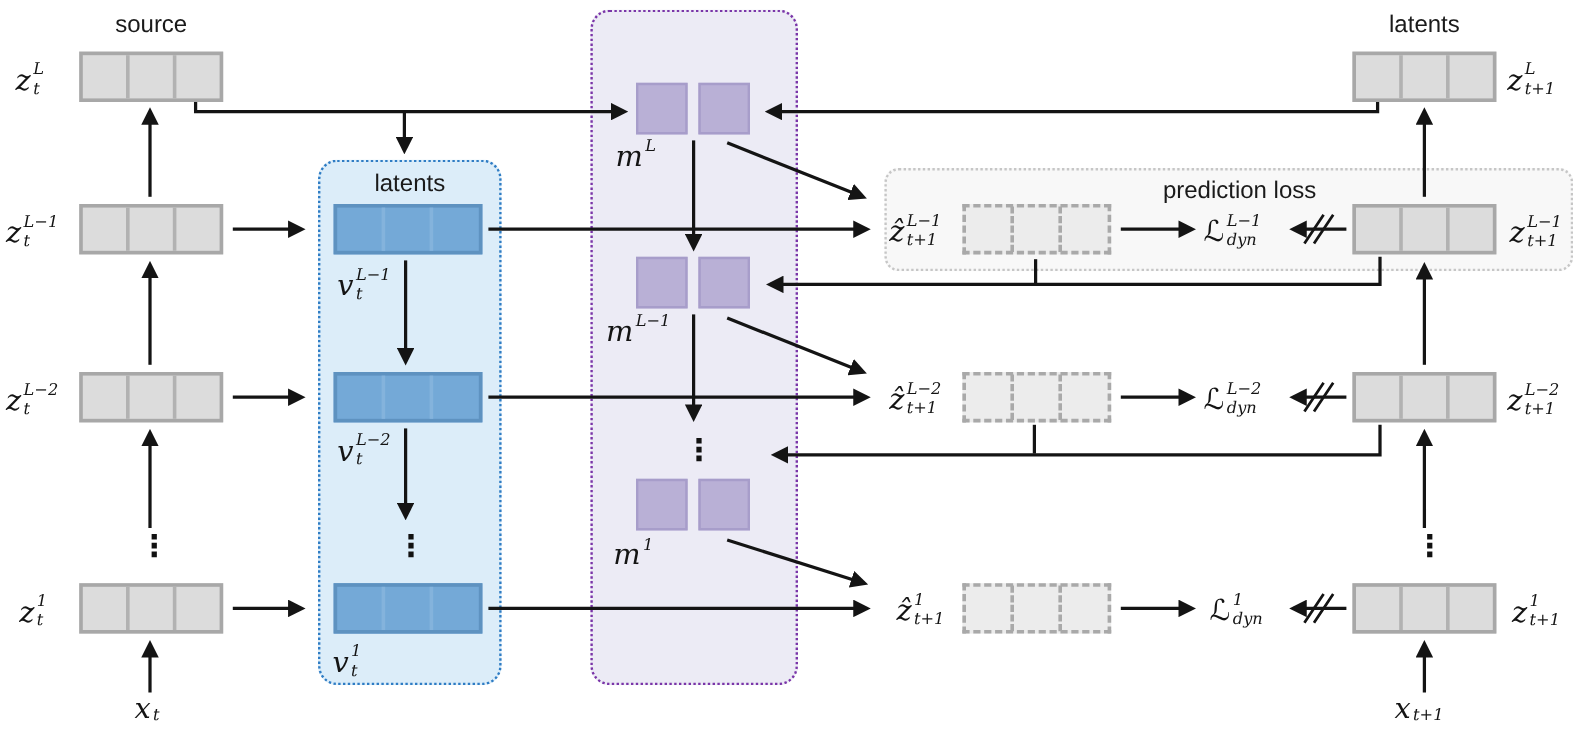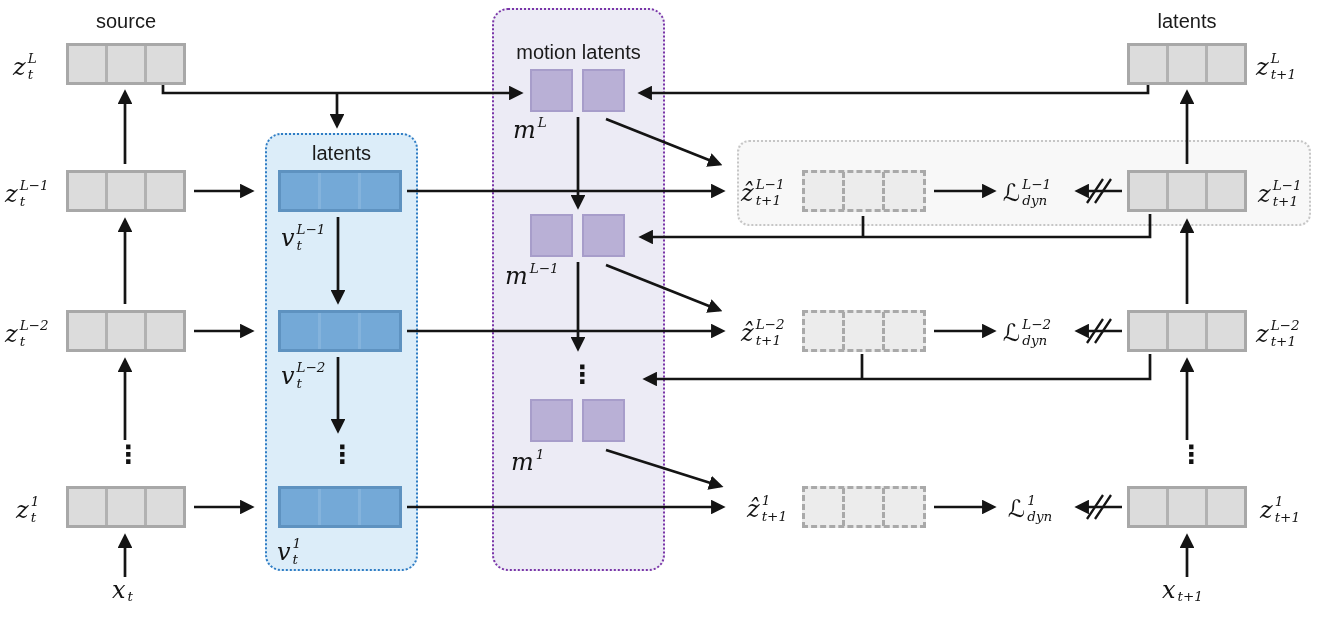--- a/index.html
+++ b/index.html
@@ -57,21 +57,21 @@
 
 <div id="stage">
 
   <div class="container" id="backward-box"></div>
   <div class="container" id="midway-box"></div>
   <div class="container" id="predloss-box"></div>
 
   <span class="ctitle" style="left:66px;top:10px;width:120px">source</span>
   <span class="ctitle" style="left:1127px;top:10px;width:120px">latents</span>
   <span class="ctitle" style="left:265px;top:142px;width:153px">latents</span>
-  <span class="ctitle" style="left:492px;top:41px;width:173px">motion latents</span>
+  <span class="ctitle" style="left:933px;top:148px;width:200px">prediction loss</span>
 
   <div class="cellbox" style="left:66px;top:43px">
       <div class="d1"></div>
       <div class="d2"></div>
     </div>
   <div class="cellbox" style="left:66px;top:170px">
       <div class="d1"></div>
       <div class="d2"></div>
     </div>
   <div class="cellbox" style="left:66px;top:310px">

